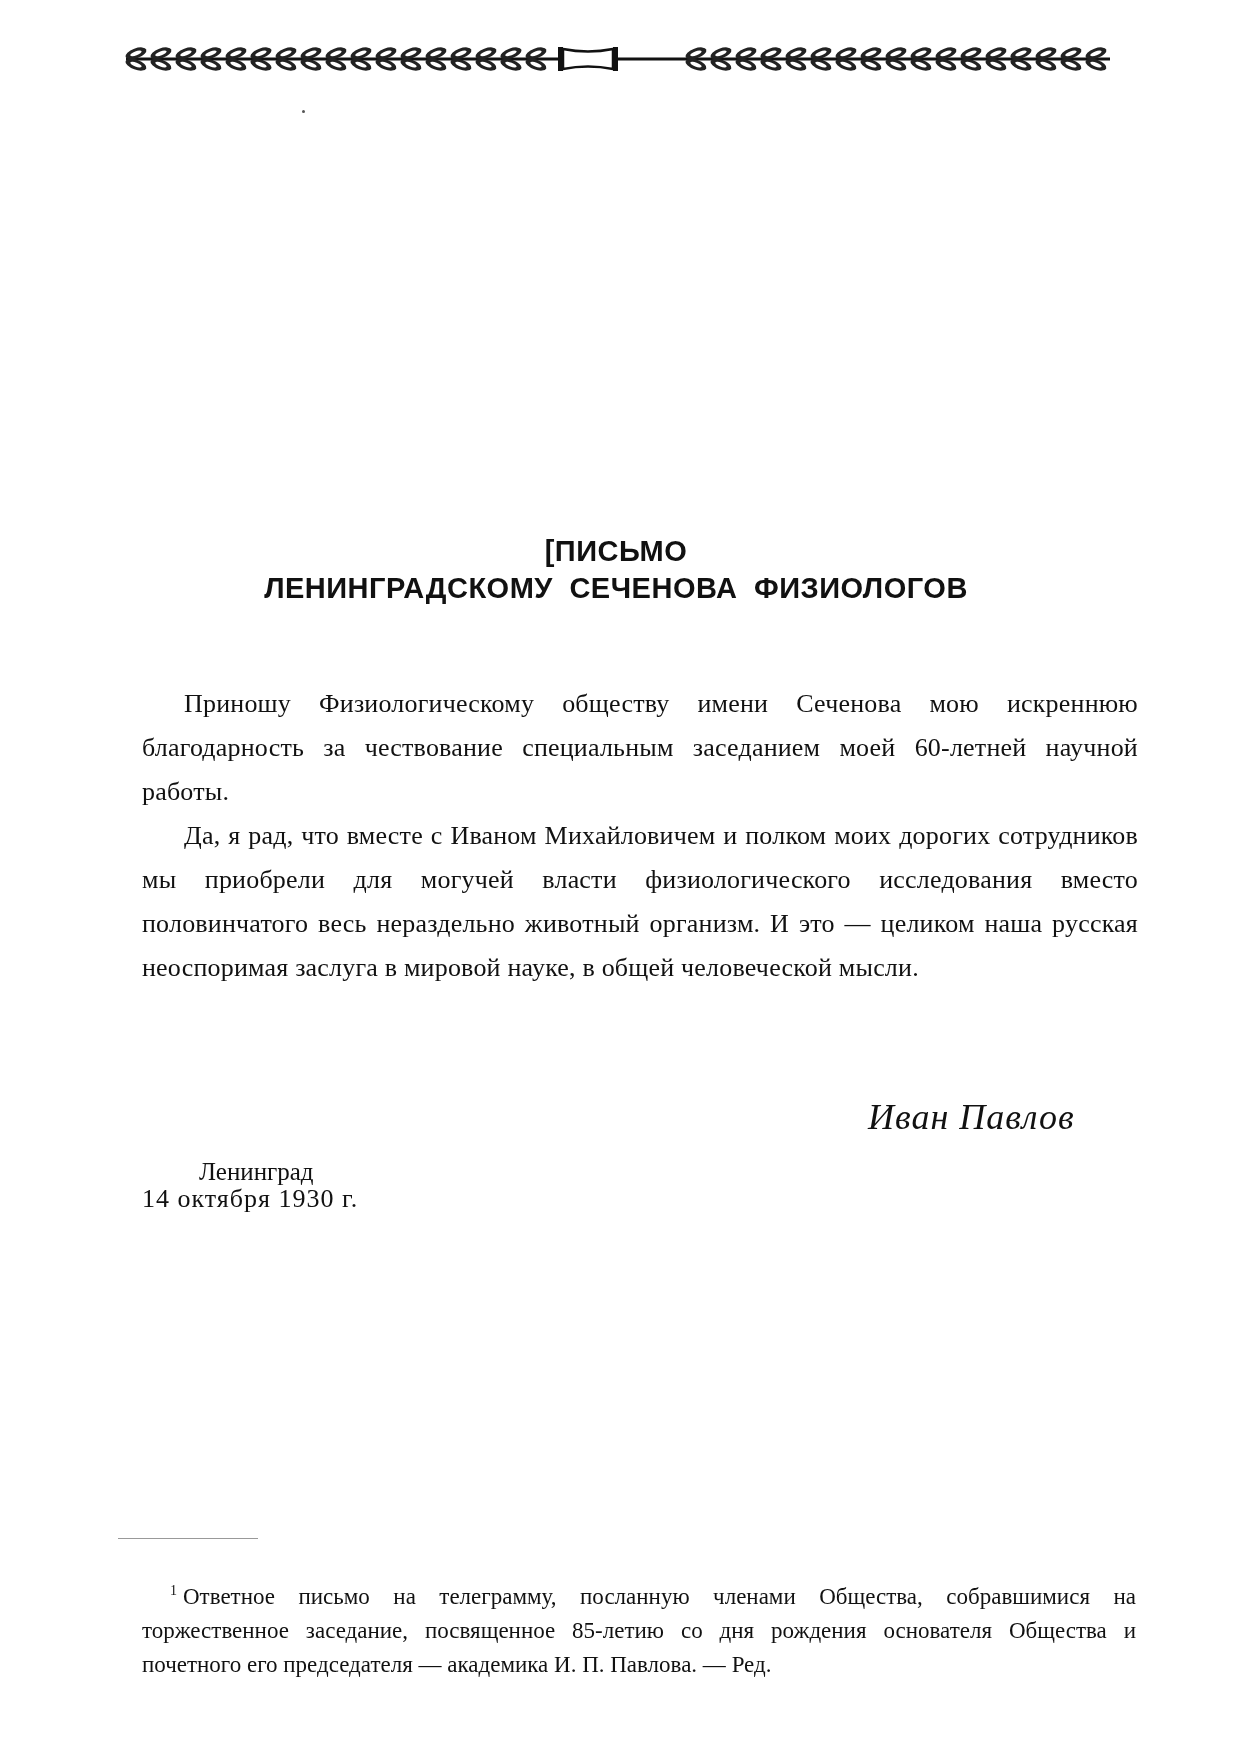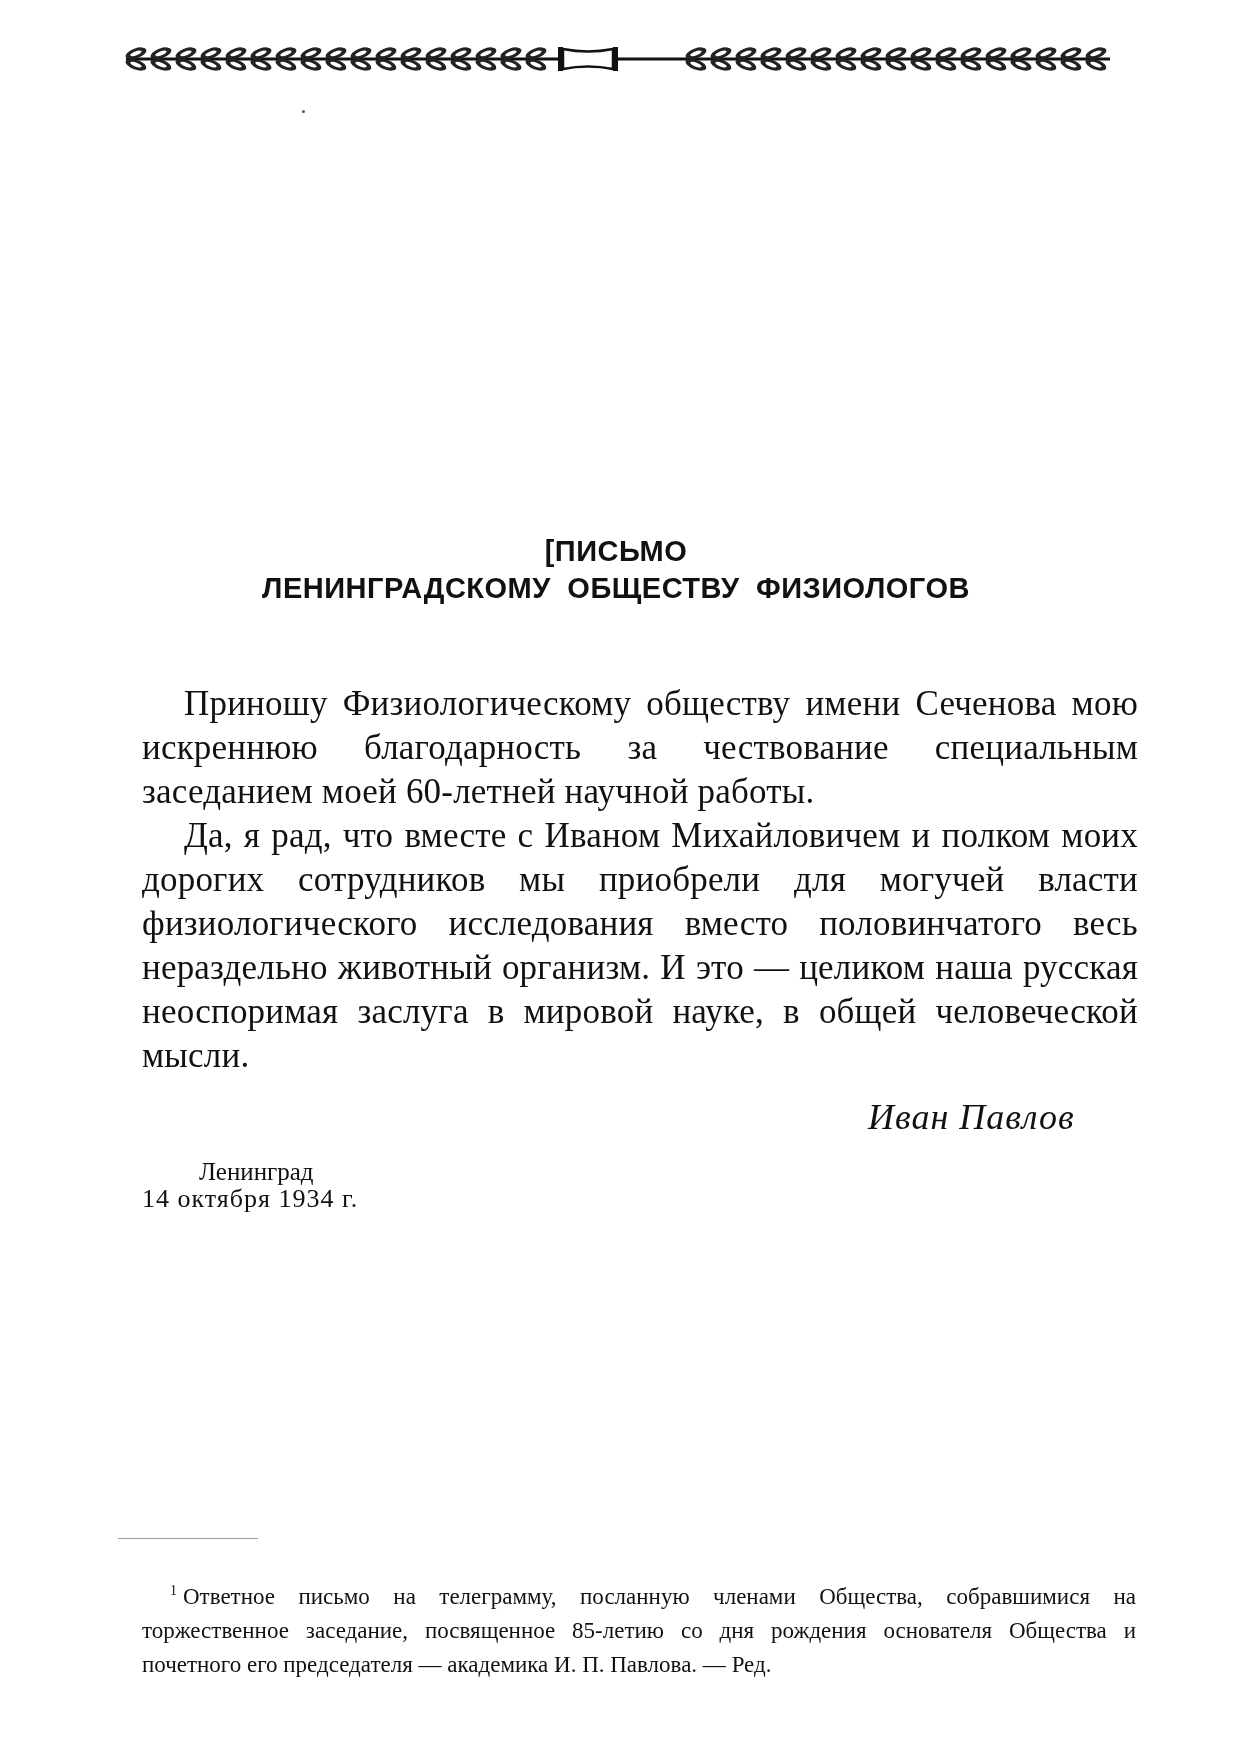--- a/index.html
+++ b/index.html
@@ -16,21 +16,21 @@
     font-family: "Liberation Sans Narrow", "Liberation Sans", "DejaVu Sans", sans-serif;
     font-weight: bold;
   }
   .title-line1 { font-size: 29px; letter-spacing: 0.5px; line-height: 36px; }
   .title-line2 { font-size: 29px; letter-spacing: 0.5px; line-height: 38px; word-spacing: 8px; }
   .title-line3 { font-size: 28px; line-height: 38px; }
   .title-line3 .small { font-size: 19px; }
   .title-line3 .fn { font-size: 15px; font-weight: normal; vertical-align: 10px; }
   .body-text {
     position: absolute; left: 142px; top: 682px; width: 996px;
-    font-size: 35px; line-height: 44px; text-align: justify;
+    font-size: 26px; line-height: 44px; text-align: justify;
     letter-spacing: 0.2px;
   }
   .body-text p { margin: 0; text-indent: 42px; }
   .signature {
     position: absolute; left: 868px; top: 1096px;
     font-size: 36px; font-style: italic; letter-spacing: 1px;
   }
   .place { position: absolute; left: 199px; top: 1158px; font-size: 25px; }
   .date { position: absolute; left: 142px; top: 1184px; font-size: 26px; letter-spacing: 1px; }
   .footnote-rule {
@@ -97,28 +97,28 @@
     </g>
     <path d="M445 7 Q470 12 495 7 L495 27 Q470 22 445 27 Z" fill="#fff" stroke="#111" stroke-width="2.5"></path>
     <rect x="440" y="5" width="5" height="24" fill="#111"></rect>
     <rect x="495" y="5" width="5" height="24" fill="#111"></rect>
   </svg>
 </div>
 <div class="speck"></div>
 
 <div class="title-block">
   <div class="title-line1">[ПИСЬМО</div>
-  <div class="title-line2">ЛЕНИНГРАДСКОМУ ОБЩЕСТВУ ФИЗИОЛОГОВ</div>
+  <div class="title-line2">ЛЕНИНГРАДСКОМУ СЕЧЕНОВА ФИЗИОЛОГОВ</div>
 </div>
 
 <div class="body-text">
   <p>Приношу Физиологическому обществу имени Сеченова мою искреннюю благодарность за чествование специальным заседанием моей 60-летней научной работы.</p>
   <p>Да, я рад, что вместе с Иваном Михайловичем и полком моих дорогих сотрудников мы приобрели для могучей власти физиологического исследования вместо половинчатого весь нераздельно животный организм. И это — целиком наша русская неоспоримая заслуга в мировой науке, в общей человеческой мысли.</p>
 </div>
 
 <div class="signature">Иван Павлов</div>
 <div class="place">Ленинград</div>
-<div class="date">14 октября 1934 г.</div>
+<div class="date">14 октября 1930 г.</div>
 
 <div class="footnote-rule"></div>
 <div class="footnote">
   <p><span class="mark">1</span><span>Ответное письмо на телеграмму, посланную членами Общества, собравшимися на торжественное заседание, посвященное 85-летию со дня рождения основателя Общества и почетного его председателя — академика И. П. Павлова. —</span> <span class="ed">Ред.</span></p>
 </div>
 
 </body></html>

